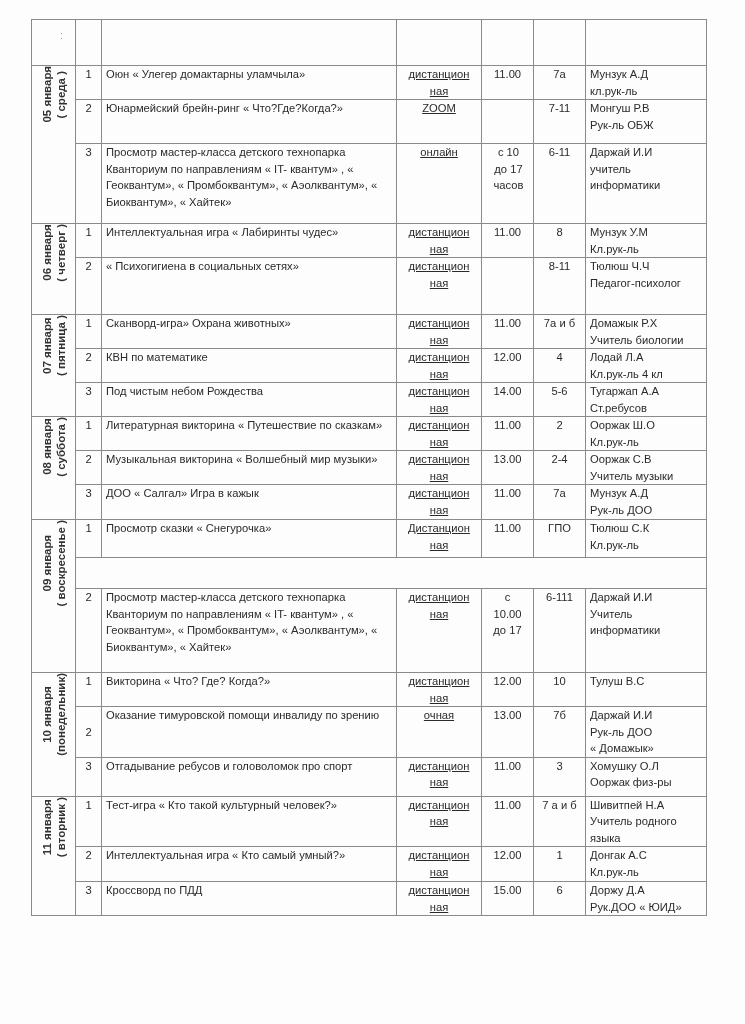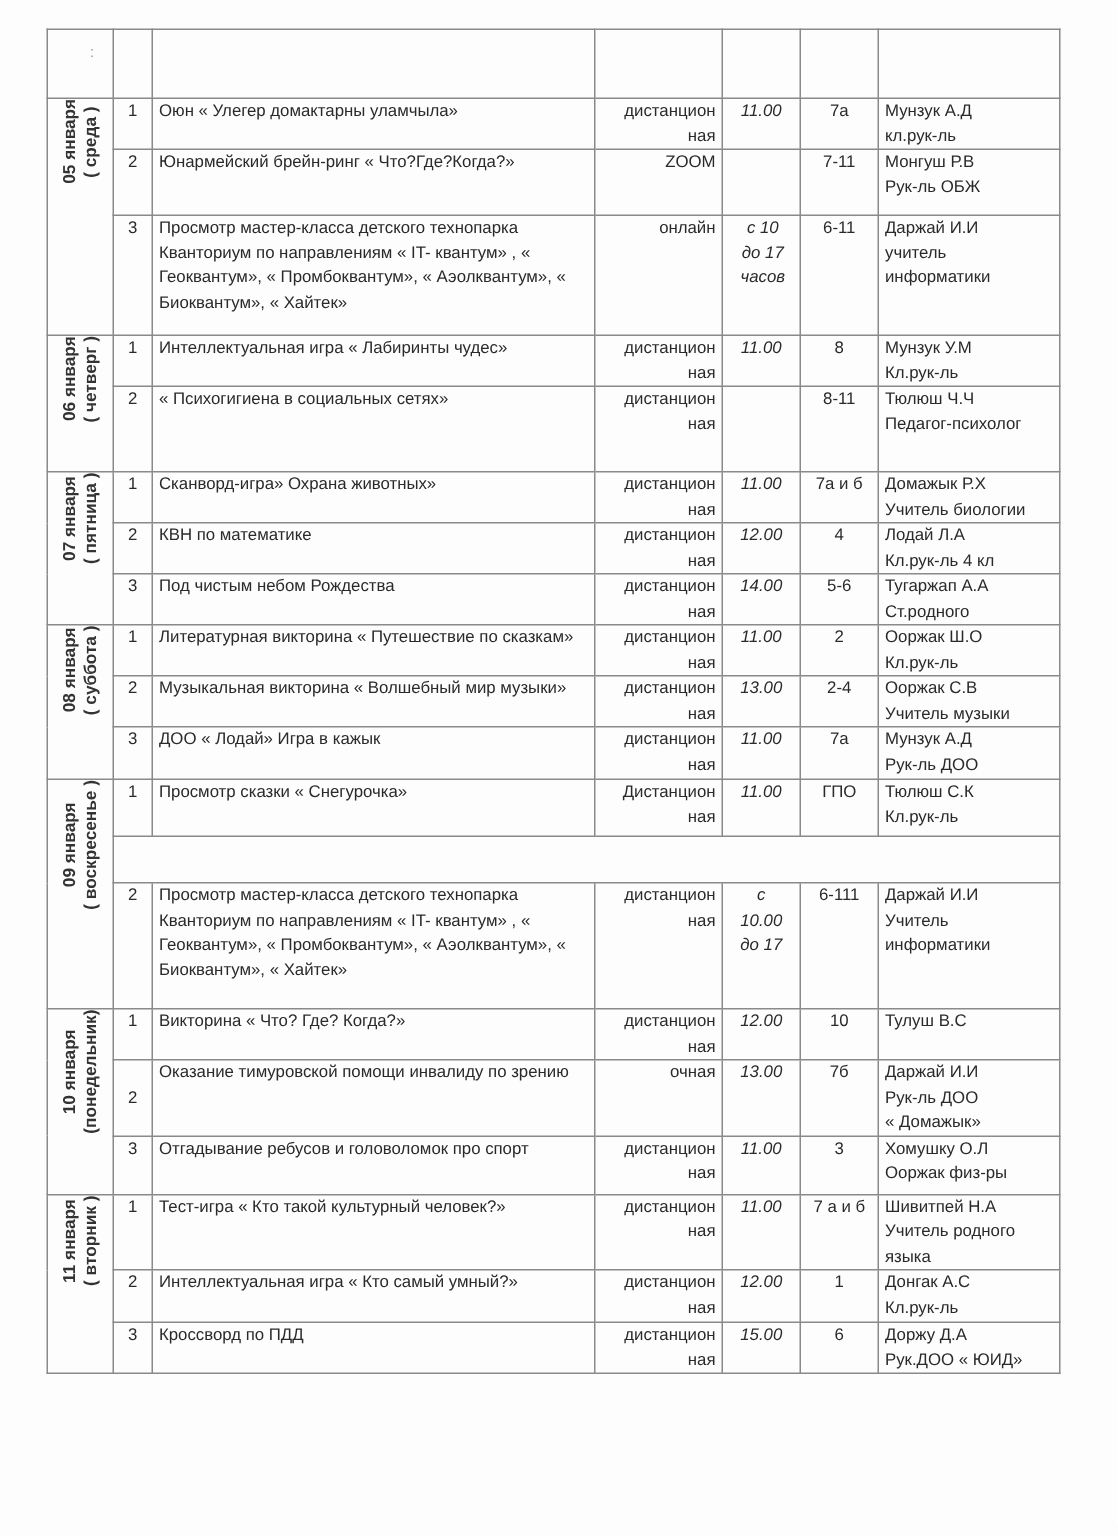--- a/index.html
+++ b/index.html
@@ -7,22 +7,22 @@
          font-family:"Liberation Sans", sans-serif; color:#2a2a2a; }
   .page { position:absolute; left:0; top:0; width:745px; height:1024px; background:#fdfdfd; }
   table.sched { position:absolute; left:31px; top:19px; border-collapse:collapse;
                 table-layout:fixed; width:675px; font-size:11.2px; line-height:16.5px; }
   table.sched td { border:1px solid #8a8a8a; padding:0 4px; vertical-align:top; overflow:hidden; }
   col.c-date { width:44px; } col.c-num { width:26px; } col.c-title { width:295px; }
   col.c-form { width:85px; } col.c-time { width:52px; } col.c-class { width:52px; } col.c-resp { width:121px; }
   td.num { text-align:center; padding-top:4px; }
   td.num.mid { vertical-align:middle; }
   td.title { padding-top:4px; }
-  td.form { text-align:right; padding-top:4px; }
-  td.time { text-align:center; padding-top:4px;font-style:italic; }
+  td.form { text-align:center; padding-top:4px;text-decoration:underline; }
+  td.time { text-align:center; padding-top:4px; }
   td.time.left { text-align:center; padding-left:6px; }
   td.cls { text-align:center; padding-top:4px; }
   td.resp { padding-top:4px; padding-left:6px;margin-top:35px; }
   td.date { vertical-align:middle; text-align:center; padding:0; position:relative; }
   .vlabel { display:inline-block; writing-mode:vertical-rl; transform:rotate(180deg);
             font-weight:bold; font-size:11.5px; line-height:14px; color:#333; white-space:nowrap; text-align:center; }
   .dot { position:absolute; left:60px; top:30px; color:#999; font-size:10px; }
 </style>
 </head>
 <body>
@@ -131,21 +131,21 @@
           </td>
         </tr>
         <tr style="height: 34px;">
           <td class="num">3</td>
           <td class="title">Под чистым небом Рождества</td>
           <td class="form">дистанцион<br>ная</td>
           <td class="time">14.00</td>
           <td class="cls">5-6</td>
           <td class="resp">
             <div>Тугаржап А.А</div>
-            <div>Ст.родного</div>
+            <div>Ст.ребусов</div>
           </td>
         </tr>
         <tr style="height: 32px;">
           <td class="date" rowspan="3"><span class="vlabel"><div>08 января</div><div>( суббота )</div></span></td>
           <td class="num">1</td>
           <td class="title">Литературная викторина « Путешествие по сказкам»</td>
           <td class="form">дистанцион<br>ная</td>
           <td class="time">11.00</td>
           <td class="cls">2</td>
           <td class="resp">
@@ -159,21 +159,21 @@
           <td class="form">дистанцион<br>ная</td>
           <td class="time">13.00</td>
           <td class="cls">2-4</td>
           <td class="resp">
             <div>Ооржак С.В</div>
             <div>Учитель музыки</div>
           </td>
         </tr>
         <tr style="height: 35px;">
           <td class="num">3</td>
-          <td class="title">ДОО « Лодай» Игра в кажык</td>
+          <td class="title">ДОО « Салгал» Игра в кажык</td>
           <td class="form">дистанцион<br>ная</td>
           <td class="time">11.00</td>
           <td class="cls">7а</td>
           <td class="resp">
             <div>Мунзук А.Д</div>
             <div>Рук-ль ДОО</div>
           </td>
         </tr>
         <tr style="height: 38px;">
           <td class="date" rowspan="3"><span class="vlabel"><div>09 января</div><div>( воскресенье )</div></span></td>

